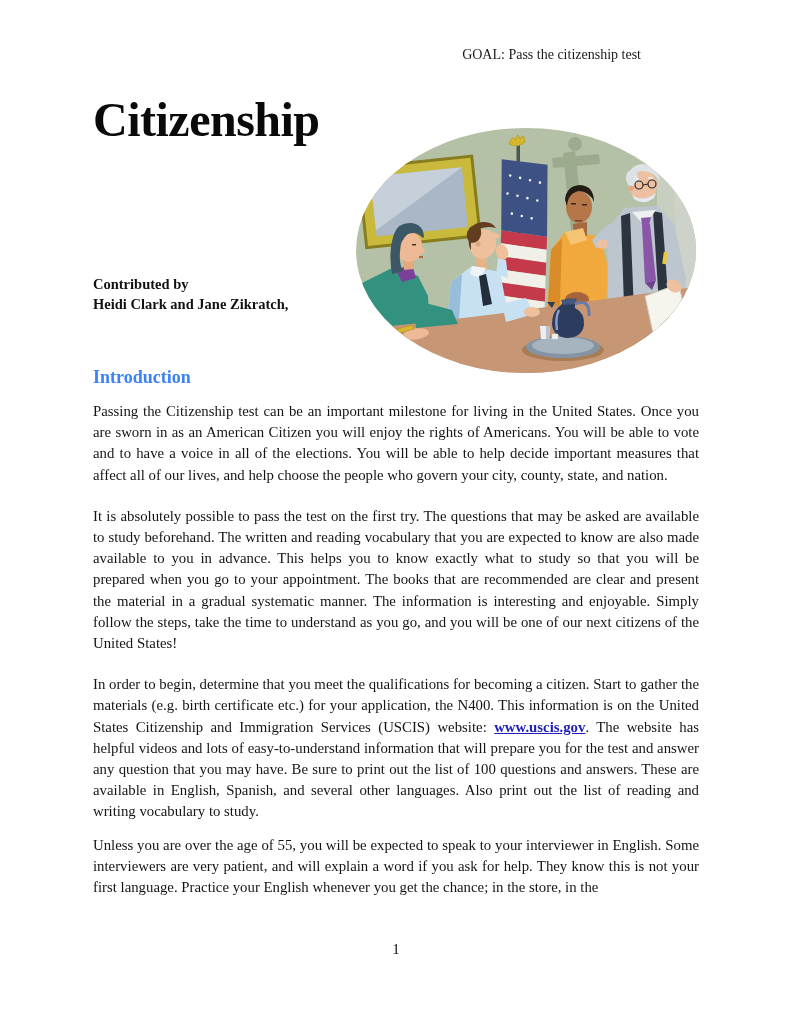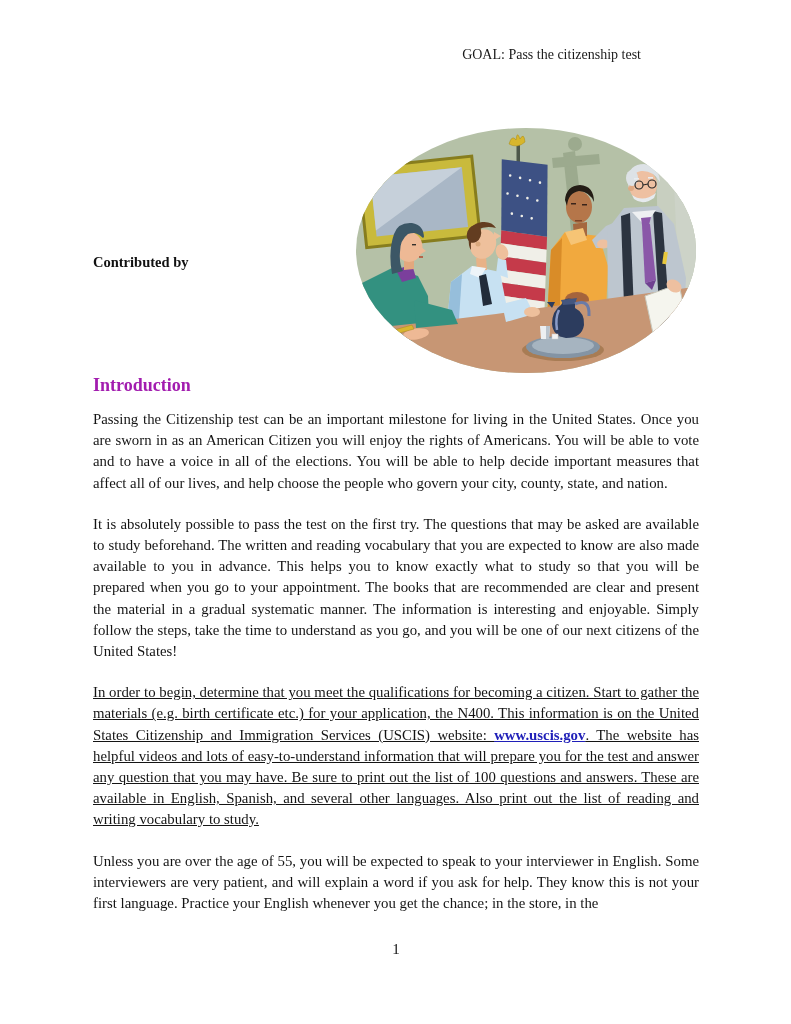--- a/index.html
+++ b/index.html
@@ -9,52 +9,54 @@
   }
   .running-header{
     position:absolute;top:47px;right:90px;font-size:14px;color:#1a1a1a;
   }
   .doc-title{
     position:absolute;left:93px;top:91px;width:345px;margin:0;
     font-size:48px;font-weight:bold;line-height:57px;color:#0a0a0a;letter-spacing:-0.5px;
   }
   .doc-title span{display:block;}
   .byline{
-    position:absolute;left:93px;top:252px;font-size:14.5px;font-weight:bold;line-height:20px;color:#111;
+    position:absolute;left:93px;top:274px;font-size:14.5px;font-weight:bold;line-height:20px;color:#111;
   }
   .illustration{
     position:absolute;left:356px;top:128px;width:340px;height:245px;
   }
   .content{
     position:absolute;left:93px;top:366px;width:606px;
     font-size:14.8px;line-height:21.2px;text-align:justify;color:#141414;
   }
   .content h2{
-    font-size:18px;line-height:22px;font-weight:bold;margin:8px 0 13px 0;text-align:left;color:#a21caf;
+    font-size:18px;line-height:22px;font-weight:bold;margin:0 0 13px 0;text-align:left;color:#3b82f6;
   }
   .content h2.gs{margin-top:-28px;}
   .content p{margin:0 0 20px 0;}
-  .content p.tight{margin-bottom:20px;text-decoration:underline;}
+  .content p.tight{margin-bottom:12px;}
   .doclink{font-weight:bold;text-decoration:underline;cursor:pointer;}
   .page-number{
     position:absolute;left:93px;top:941px;width:606px;text-align:center;font-size:15px;color:#111;
   }
 </style>
 </head>
 <body>
 
 <div class="sheet">
 
   <div class="running-header">GOAL: Pass the citizenship test</div>
 
   <h1 class="doc-title">
+    <span>Citizenship</span>
   </h1>
 
   <div class="byline">
     <div>Contributed by</div>
+    <div>Heidi Clark and Jane Zikratch,</div>
   </div>
 
   <div class="illustration">
     <svg width="340" height="245" viewBox="0 0 340 245" xmlns="http://www.w3.org/2000/svg">
       <defs>
         <clipPath id="ovalClip">
             <ellipse cx="170" cy="122.5" rx="170" ry="122.5"></ellipse>
           </clipPath>
       </defs>
       <g clip-path="url(#ovalClip)">

